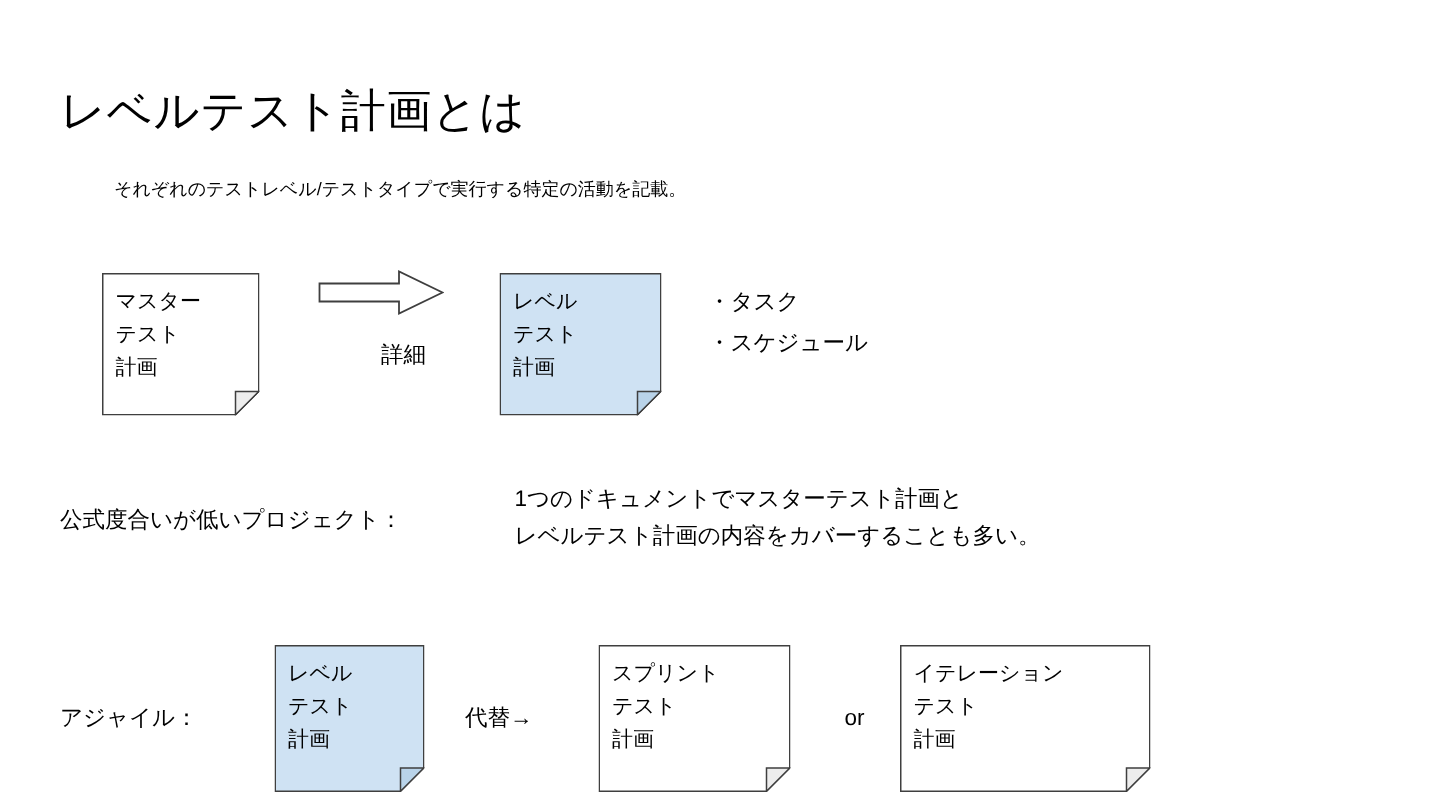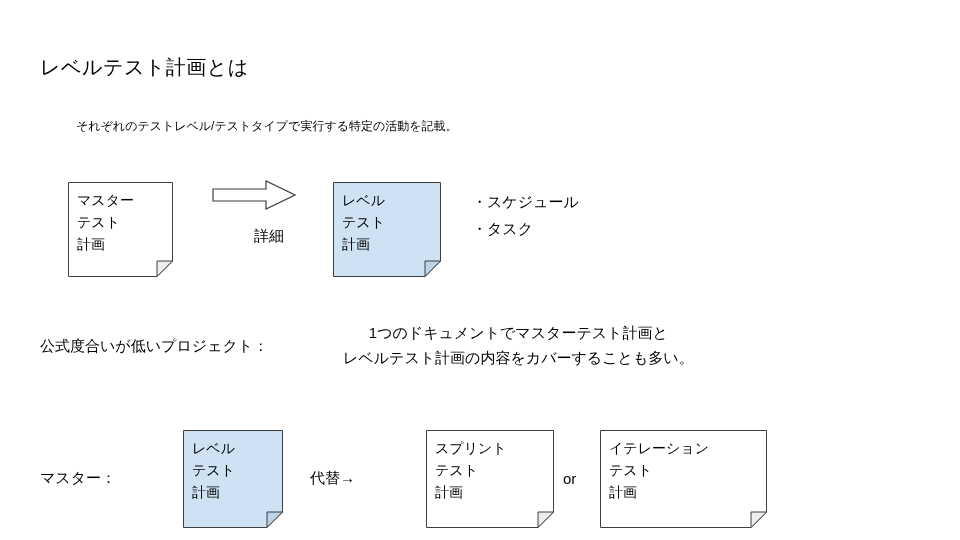--- a/index.html
+++ b/index.html
@@ -7,30 +7,30 @@
   body {
     font-family: "Liberation Sans", "DejaVu Sans", sans-serif;
     background: #ffffff;
     color: #000000;
     position: relative;
     overflow: hidden;
   }
   .abs { position: absolute; }
   .title {
     left: 40px; top: 54px;
-    font-size: 20px;
+    font-size: 30px;
     font-weight: 400;
     letter-spacing: 0.5px;
   }
   .subtitle {
     left: 76px; top: 118px;
     font-size: 12px;
   }
   .label { font-size: 15px; }
-  .multiline { white-space: pre-line; text-align: center; }
+  .multiline { white-space: pre-line; }
   .note { position: absolute; }
   .note svg.note-bg { position: absolute; left: 0; top: 0; }
   .note .note-text {
     position: relative;
     z-index: 1;
     padding: 7px 9px;
     font-size: 14px;
     line-height: 22px;
     white-space: pre-line;
   }
@@ -61,43 +61,43 @@
     <svg class="note-bg" width="108" height="95" viewBox="0 0 108 95">
       <polygon points="0.5,0.5 107.5,0.5 107.5,79 92,94.5 0.5,94.5" fill="#cfe2f3" stroke="#3f3f3f" stroke-width="1"></polygon>
       <polygon points="92,94.5 107.5,79 92,79" fill="#b9d3e9" stroke="#3f3f3f" stroke-width="1"></polygon>
     </svg>
   <div class="note-text">レベル
 テスト
 計画</div>
 </div>
 
 <div class="abs bullets" style="left:472px; top:188px">
+  <div>・タスク</div>
   <div>・スケジュール</div>
-  <div>・タスク</div>
 </div>
 
 <div class="abs label" style="left:40px; top:337px">公式度合いが低いプロジェクト：</div>
 <div class="abs label multiline" style="left:343px; top:320px; line-height:25px">1つのドキュメントでマスターテスト計画と
 レベルテスト計画の内容をカバーすることも多い。</div>
 
-<div class="abs label" style="left:40px; top:469px">マスター：</div>
+<div class="abs label" style="left:40px; top:469px">アジャイル：</div>
 
 <div class="note blue" style="left:183px; top:430px; width:100px; height:98px">
     <svg class="note-bg" width="100" height="98" viewBox="0 0 100 98">
       <polygon points="0.5,0.5 99.5,0.5 99.5,82 84,97.5 0.5,97.5" fill="#cfe2f3" stroke="#3f3f3f" stroke-width="1"></polygon>
       <polygon points="84,97.5 99.5,82 84,82" fill="#b9d3e9" stroke="#3f3f3f" stroke-width="1"></polygon>
     </svg>
   <div class="note-text">レベル
 テスト
 計画</div>
 </div>
 
 <div class="abs label" style="left:310px; top:469px">代替→</div>
 
-<div class="note" style="left:426px; top:430px; width:128px; height:98px">
+<div class="note" style="left:399px; top:430px; width:128px; height:98px">
     <svg class="note-bg" width="128" height="98" viewBox="0 0 128 98">
       <polygon points="0.5,0.5 127.5,0.5 127.5,82 112,97.5 0.5,97.5" fill="#ffffff" stroke="#3f3f3f" stroke-width="1"></polygon>
       <polygon points="112,97.5 127.5,82 112,82" fill="#ededed" stroke="#3f3f3f" stroke-width="1"></polygon>
     </svg>
   <div class="note-text">スプリント
 テスト
 計画</div>
 </div>
 
 <div class="abs label" style="left:563px; top:470px">or</div>

